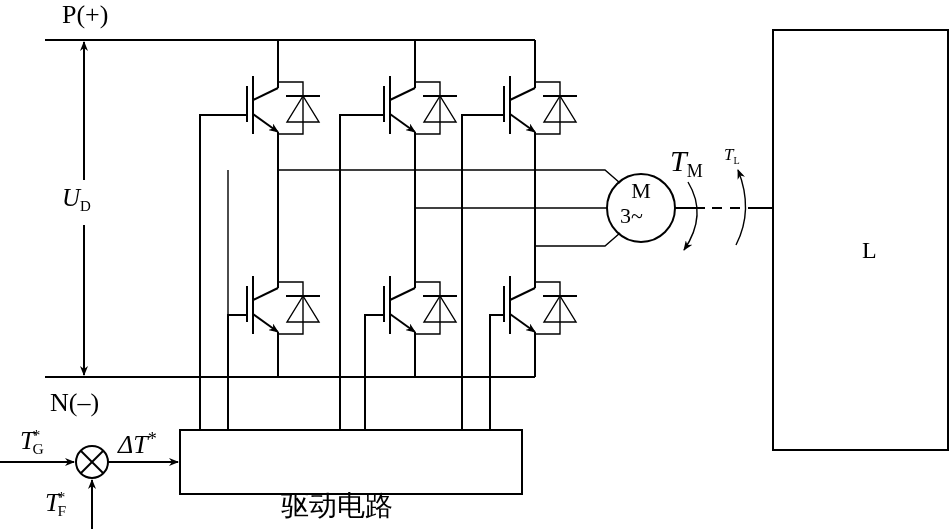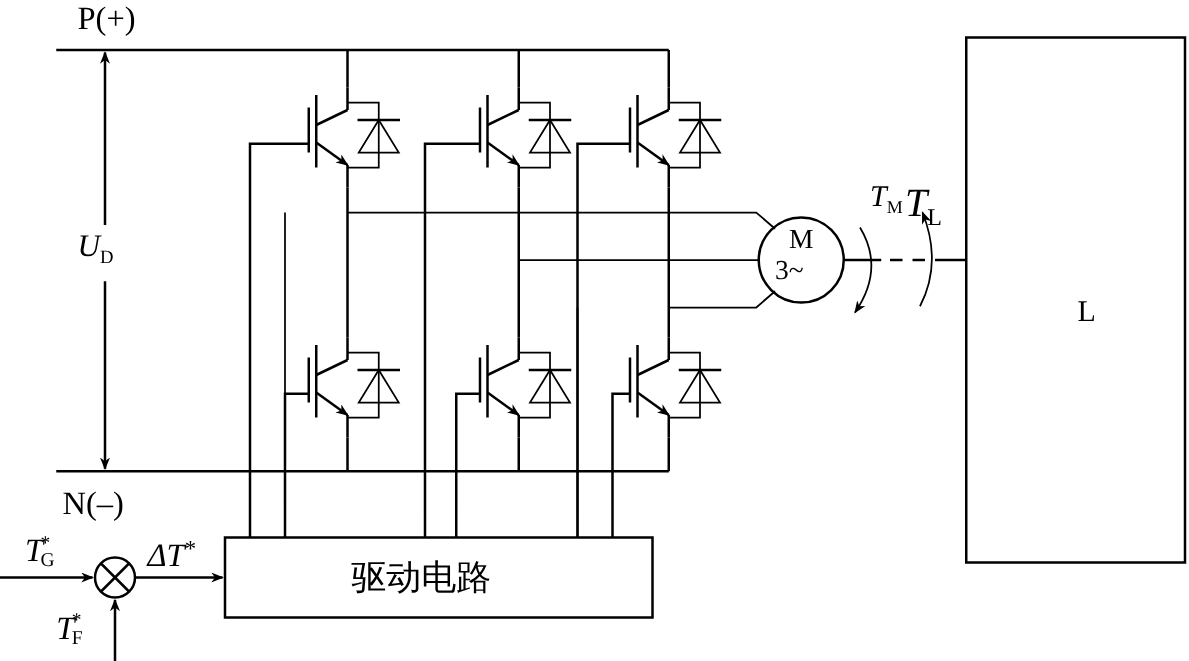--- a/index.html
+++ b/index.html
@@ -4,21 +4,21 @@
 <style>
   html, body { margin: 0; padding: 0; background: #ffffff; }
   body { width: 951px; height: 529px; overflow: hidden; position: relative; }
   svg { position: absolute; left: 0; top: 0; }
   .w { stroke: #000; fill: none; stroke-width: 2; }
   .wt { stroke: #000; fill: none; stroke-width: 1.4; }
   .lbl { position: absolute; font-family: "Liberation Serif", "DejaVu Serif", serif; color: #000; white-space: nowrap; line-height: 1; }
   .it { font-style: italic; }
   .sub { font-size: 60%; font-style: normal; vertical-align: -0.35em; }
   .sup { font-size: 70%; font-style: normal; vertical-align: 0.45em; }
-  .cjk { font-family: "DejaVu Sans", sans-serif; }
+  .cjk { font-family: "DejaVu Sans", sans-serif; margin-top: 44px; }
 </style>
 </head>
 <body>
 
 <svg width="951" height="529" viewBox="0 0 951 529">
   <defs>
     <marker id="arr" markerWidth="10" markerHeight="8" refX="9" refY="4" orient="auto" markerUnits="userSpaceOnUse">
       <path d="M0,0 L10,4 L0,8 L3,4 Z" fill="#000"></path>
     </marker>
   </defs>
@@ -159,24 +159,24 @@
 
 <div class="lbl" style="left:62px; top:185px; font-size:25px;">
   <span class="it">U</span><span class="sub">D</span>
 </div>
 
 <div class="lbl" style="left:624px; top:180px; font-size:22px; text-align:center; width:34px;">M</div>
 <div class="lbl" style="left:620px; top:205px; font-size:22px;">
   <span>3</span><span>~</span>
 </div>
 
-<div class="lbl" style="left:696px; top:146px; font-size:24px;">
+<div class="lbl" style="left:670px; top:146px; font-size:30px;">
   <span class="it">T</span><span class="sub">M</span>
 </div>
-<div class="lbl" style="left:724px; top:146px; font-size:32px;">
+<div class="lbl" style="left:724px; top:146px; font-size:17px;">
   <span class="it">T</span><span class="sub">L</span>
 </div>
 
 <div class="lbl" style="left:862px; top:238px; font-size:24px;">L</div>
 
 <div class="lbl cjk" style="left:281px; top:448px; font-size:28px;">驱动电路</div>
 
 <div class="lbl" style="left:20px; top:428px; font-size:26px;">
   <span class="it">T</span><span style="display:inline-block; vertical-align:top; font-size:60%; line-height:0.9; margin-left:-2px;"><span style="display:block;">*</span><span style="display:block;">G</span></span>
 </div>

